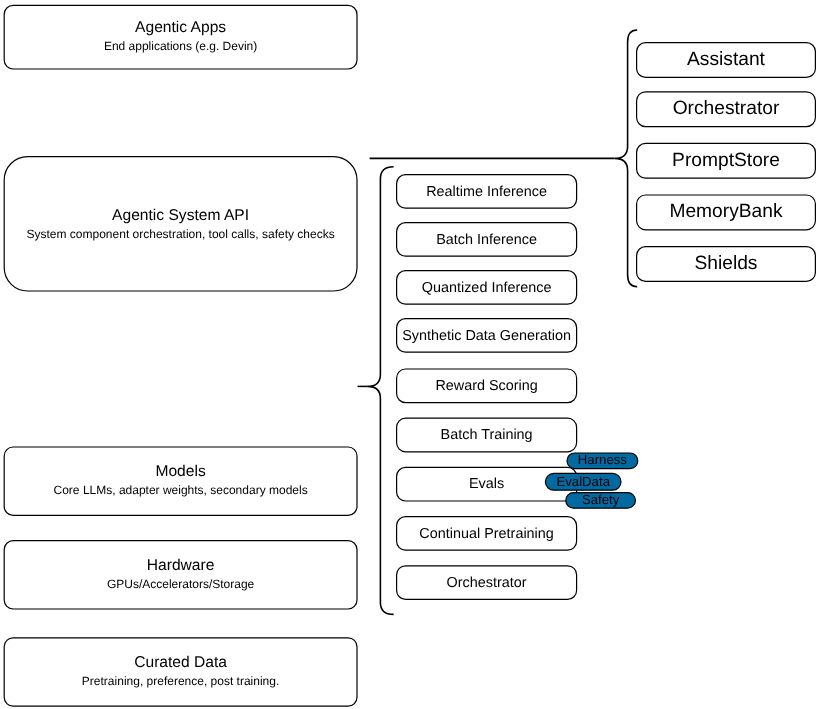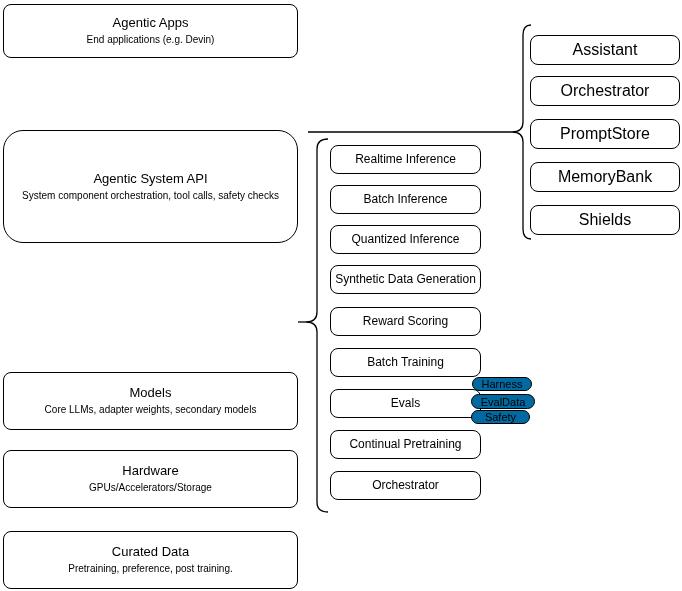--- a/index.html
+++ b/index.html
@@ -84,21 +84,21 @@
   <div class="node mb" style="top:430px;">
     <span>Continual Pretraining</span>
   </div>
   <div class="node mb" style="top:471px;">
     <span>Orchestrator</span>
   </div>
 
   <div class="pill" style="left:472px;top:377px;width:60px;height:14px;">
     <span>Harness</span>
   </div>
-  <div class="pill" style="left:471px;top:394px;width:64px;height:15px;">
+  <div class="pill" style="left:454px;top:394px;width:64px;height:15px;">
     <span>EvalData</span>
   </div>
   <div class="pill" style="left:471px;top:410px;width:59px;height:14px;">
     <span>Safety</span>
   </div>
 
   <div class="node rb" style="top:35px;">
     <span>Assistant</span>
   </div>
   <div class="node rb" style="top:76px;">

